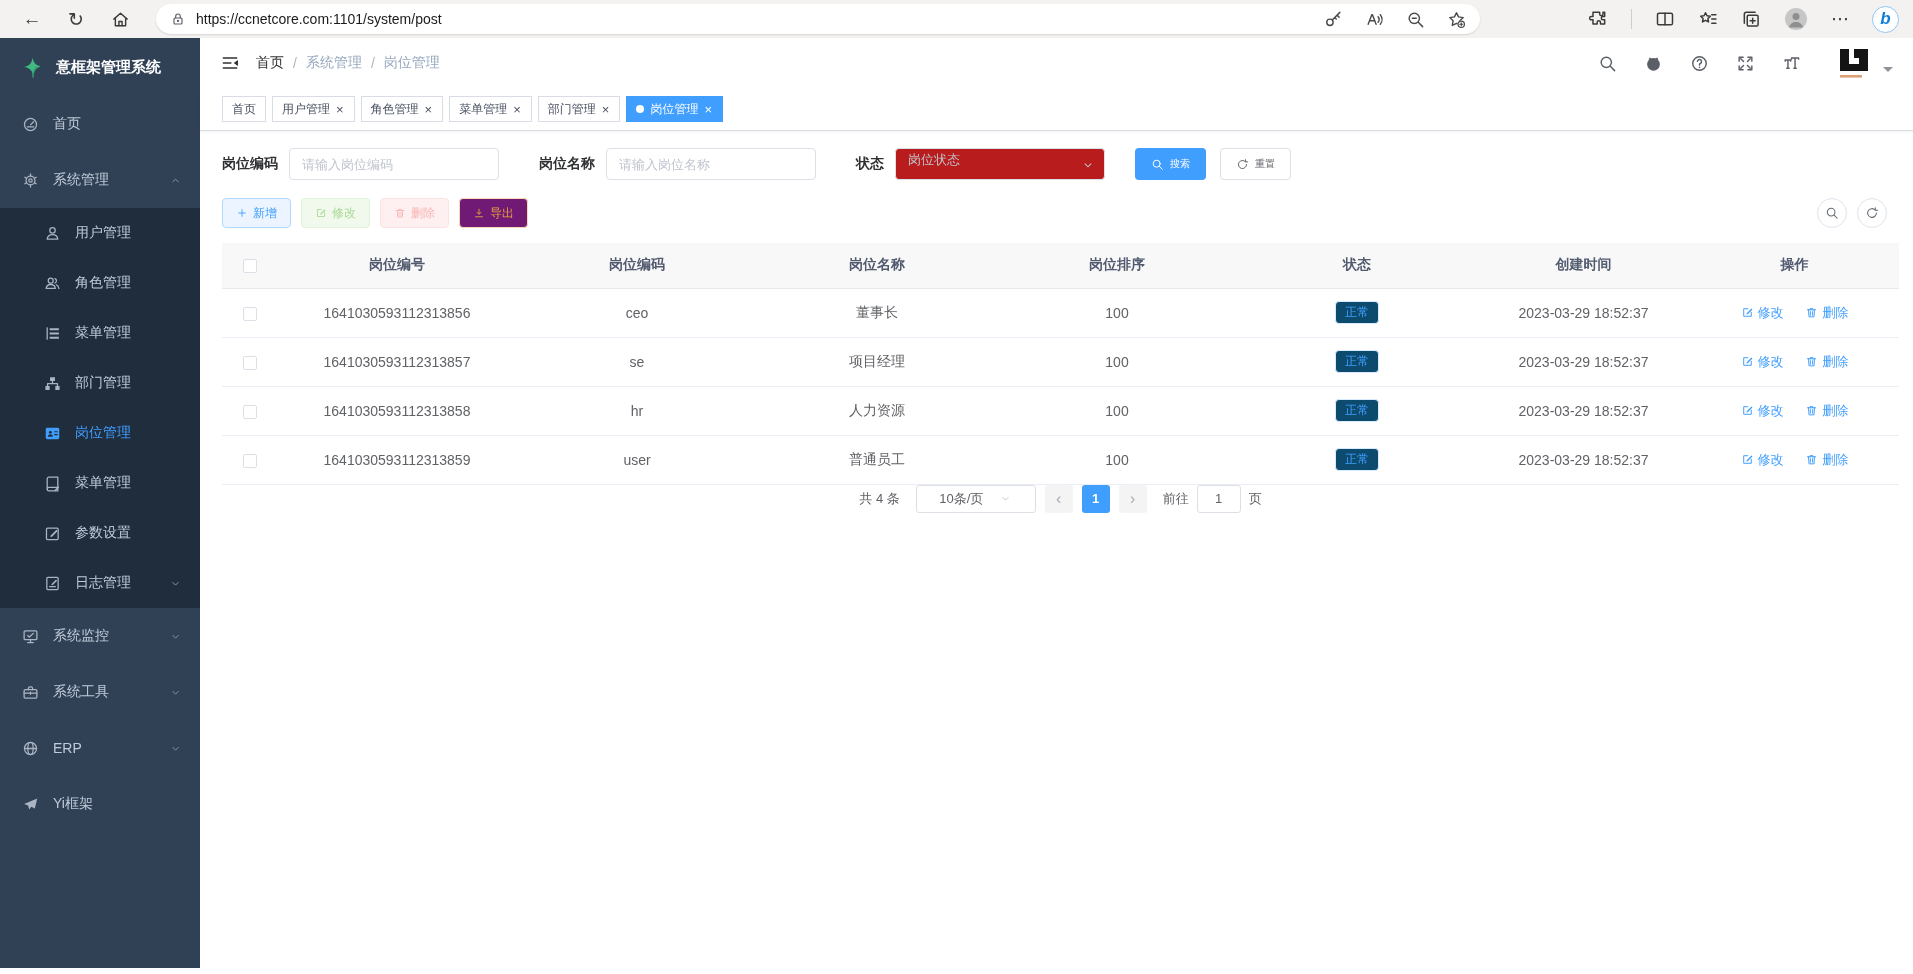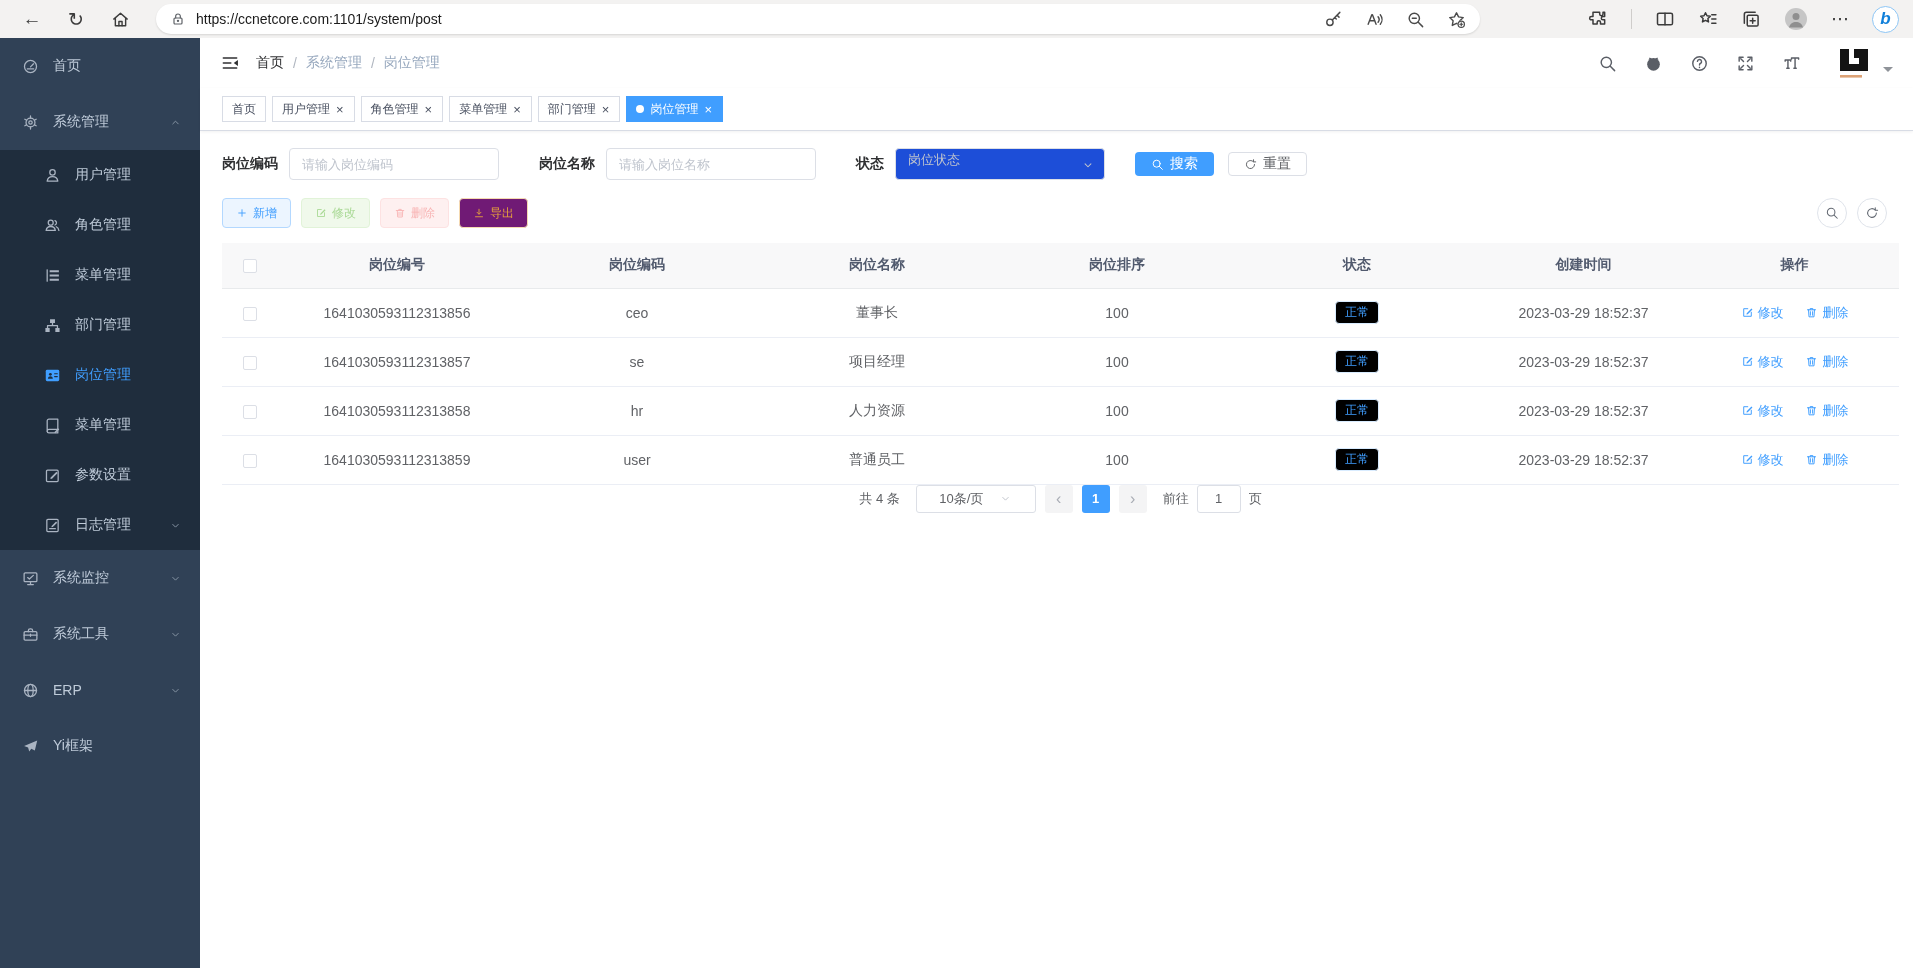--- a/index.html
+++ b/index.html
@@ -72,24 +72,24 @@
   
   .content { flex:1; padding:17px 14px 0 22px; overflow:hidden; }
 
   .filters { display:flex; align-items:center; }
   .f-item { display:flex; align-items:center; margin-right:40px; }
   .f-label { font-weight:700; color:#303133; margin-right:11px; font-size:14px; white-space:nowrap; }
   .f-input { width:210px; height:32px; border:1px solid #dcdfe6; border-radius:4px; padding:0 12px;
              font-size:13px; color:#606266; outline:none; font-family:inherit; background:#fff; }
   .f-input::placeholder { color:#bfc4cd; }
   .f-select { position:relative; width:210px; height:32px; border:1px solid #dcdfe6; border-radius:4px;
-              display:flex; align-items:center; padding:0 30px 8px 12px; background:#1d4ed8; cursor:pointer; }
+              display:flex; align-items:center; padding:0 30px 8px 12px; background:#b91c1c; cursor:pointer; }
   .f-select .ph { color:#bfc4cd; font-size:13px; }
   .f-select .sel-caret { position:absolute; right:9px; top:9px; width:14px; height:14px; color:#c0c4cc; }
-  .btn { height:24px; border-radius:4px; font-size:14px; display:inline-flex; align-items:center; gap:6px;
+  .btn { height:32px; border-radius:4px; font-size:10px; display:inline-flex; align-items:center; gap:6px;
          padding:0 15px; cursor:pointer; border:1px solid transparent; font-family:inherit; }
   .btn .bic { width:13px; height:13px; }
   .btn-primary { background:#409eff; color:#fff; margin-left:0; }
   .btn-plain { background:#fff; border-color:#dcdfe6; color:#606266; margin-left:14px; }
 
   .toolbar { display:flex; align-items:center; margin-top:18px; }
   .btn-sm { height:30px; padding:0 13px; font-size:12px; border-radius:4px; display:inline-flex; align-items:center;
             gap:5px; margin-right:10px; border:1px solid; cursor:pointer; background:#fff; font-family:inherit; }
   .btn-sm .bic { width:12px; height:12px; }
   .b-add { color:#409eff; background:#ecf5ff; border-color:#b3d8ff; }
@@ -101,21 +101,21 @@
             display:flex; align-items:center; justify-content:center; color:#646a73; cursor:pointer; }
   .circle .bic { width:14px; height:14px; }
 
   table.grid { margin-top:15px; width:100%; border-collapse:collapse; table-layout:fixed; }
   .grid th { background:#f8f8f9; color:#515a6e; font-weight:700; font-size:14px; height:45px;
              border-bottom:1px solid #e8eaec; text-align:center; }
   .grid td { height:49px; border-bottom:1px solid #ebeef5; color:#606266; font-size:14px; text-align:center;
              white-space:nowrap; overflow:hidden; }
   .cb { width:14px; height:14px; border:1px solid #dcdfe6; border-radius:2px; background:#fff; display:inline-block;
         vertical-align:middle; cursor:pointer; }
-  .badge { background:#000000; border:1px solid #d9ecff; color:#409eff; font-size:12px; padding:3px 9px;
+  .badge { background:#0c4a6e; border:1px solid #d9ecff; color:#409eff; font-size:12px; padding:3px 9px;
            border-radius:4px; display:inline-block; line-height:1.3; }
   .oplink { color:#409eff; font-size:13px; display:inline-flex; align-items:center; gap:4px; margin:0 9px;
             cursor:pointer; vertical-align:middle; }
   .oplink .bic { width:13px; height:13px; }
 
   .pager { display:flex; align-items:center; justify-content:center; font-size:13px; color:#606266; }
   .pager .total { margin-right:16px; }
   .psel { width:120px; height:28px; border:1px solid #dcdfe6; border-radius:3px; display:flex; align-items:center;
           justify-content:center; gap:16px; color:#606266; font-size:13px; cursor:pointer; background:#fff; }
   .psel .sel-caret { width:13px; height:13px; color:#c0c4cc; }
@@ -355,20 +355,26 @@
           </svg>
         </div>
       <div class="dots">⋯</div>
       <div class="bing">b</div>
     </div>
   </div>
 
   <div class="app">
 
     <aside class="sidebar">
+      <div class="logo">
+        <svg class="ic logo-ic">
+            <use href="#i-sprout"></use>
+          </svg>
+        <span class="logo-text">意框架管理系统</span>
+      </div>
       <nav class="menu">
         <div class="mi">
           <svg class="ic micon">
               <use href="#i-gauge"></use>
             </svg>
           <span class="lbl">首页</span>
         </div>
         <div class="mi">
           <svg class="ic micon">
               <use href="#i-gear"></use>

